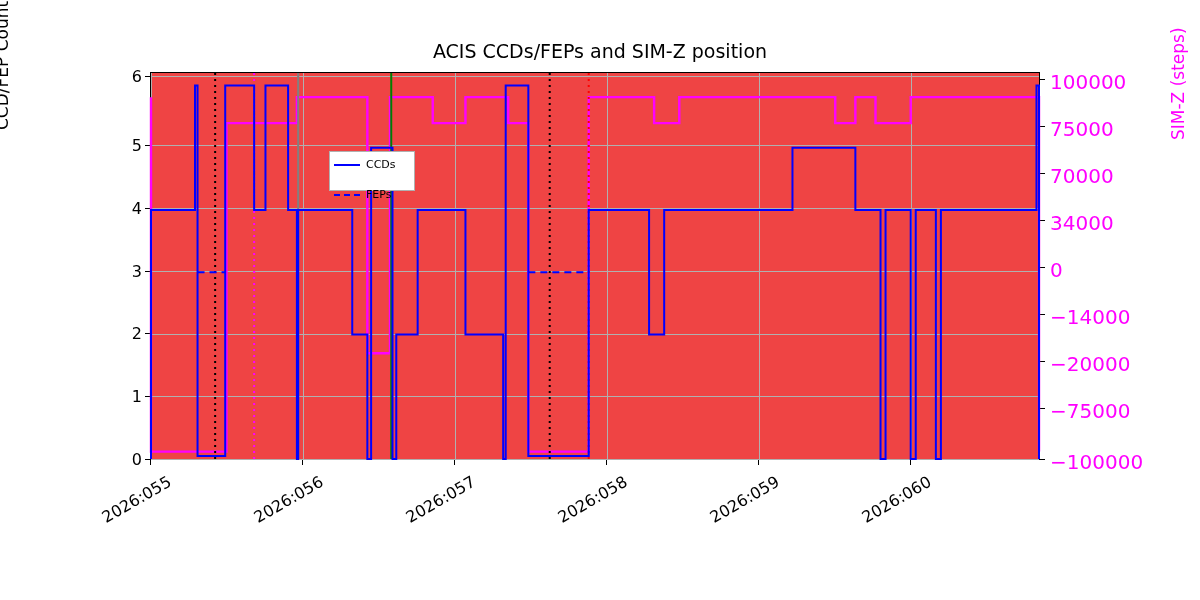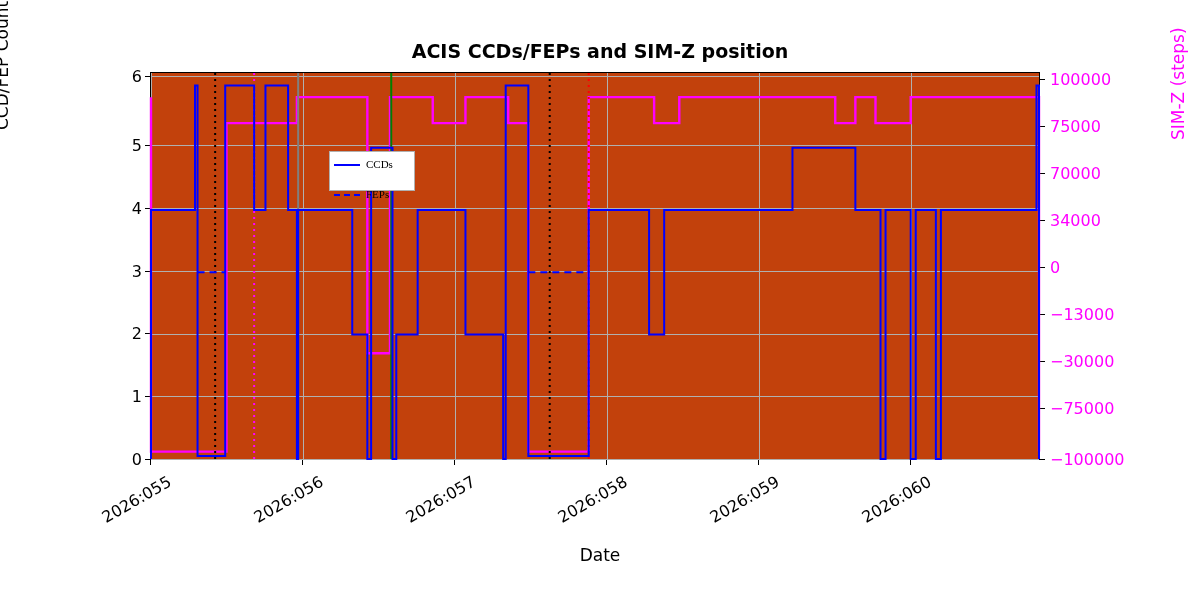--- a/index.html
+++ b/index.html
@@ -1,26 +1,26 @@
 <!DOCTYPE html>
 <html><head>
 <meta charset="utf-8">
 <style>
   html,body{margin:0;padding:0;}
   body{width:1200px;height:600px;background:#ffffff;font-family:"DejaVu Sans",sans-serif;overflow:hidden;}
   #root{position:relative;width:1200px;height:600px;}
 
   .title{
     position:absolute;left:0;top:40px;width:1200px;text-align:center;
-    font-size:19px;color:#000;font-weight:bold;
+    font-size:19px;color:#000;
   }
   
   .plot{
     position:absolute;left:150px;top:72px;width:890px;height:388px;
-    border:1px solid #000;box-sizing:border-box;background:#c2410c;font-family:Liberation Serif, serif;
+    border:1px solid #000;box-sizing:border-box;background:#ef4444;
   }
   .grid-line{position:absolute;background:#b0b0b0;}
   .gx{width:1px;top:0;bottom:0;}
   .gy{height:1px;left:0;right:0;}
 
   svg.series{position:absolute;left:0;top:0;width:888px;height:386px;overflow:visible;}
 
   .ylabel-left{
     position:absolute;left:-8px;top:130px;transform:rotate(-90deg);
     transform-origin:left top;font-size:17px;color:#000;white-space:nowrap;
@@ -31,21 +31,21 @@
   }
   .xlabel{
     position:absolute;left:0;top:545px;width:1200px;text-align:center;
     font-size:17px;color:#000;
   }
   .ytick-l{
     position:absolute;right:1058px;font-size:16px;color:#000;text-align:right;
     width:40px;line-height:1;
   }
   .ytick-r{
-    position:absolute;left:1050px;font-size:16px;color:#ff00ff;text-align:left;
+    position:absolute;left:1050px;font-size:20px;color:#ff00ff;text-align:left;
     width:110px;line-height:1;
   }
   .tickmark{position:absolute;background:#000;width:5px;height:1px;}
   .tickmark-r{position:absolute;background:#000;width:5px;height:1px;}
   .xtick{
     position:absolute;font-size:16px;color:#000;white-space:nowrap;
     transform:rotate(-30deg);transform-origin:right top;text-align:right;
   }
   .xtickmark{position:absolute;background:#000;width:1px;height:5px;top:460px;}
 
@@ -61,42 +61,41 @@
 </style>
 </head>
 <body>
 
 <div id="root">
 
   <div class="title">ACIS CCDs/FEPs and SIM-Z position</div>
 
   <div class="ylabel-left">CCD/FEP Count</div>
   <div class="ylabel-right">SIM-Z (steps)</div>
-  <div class="xlabel">Date</div>
 
   <div class="ytick-l" style="top:452px">0</div>
   <div class="ytick-l" style="top:389px">1</div>
   <div class="ytick-l" style="top:326px">2</div>
   <div class="ytick-l" style="top:264px">3</div>
   <div class="ytick-l" style="top:201px">4</div>
   <div class="ytick-l" style="top:138px">5</div>
   <div class="ytick-l" style="top:69px">6</div>
 
   <div class="tickmark" style="left:145px;top:459px"></div>
   <div class="tickmark" style="left:145px;top:396px"></div>
   <div class="tickmark" style="left:145px;top:333px"></div>
   <div class="tickmark" style="left:145px;top:271px"></div>
   <div class="tickmark" style="left:145px;top:208px"></div>
   <div class="tickmark" style="left:145px;top:145px"></div>
   <div class="tickmark" style="left:145px;top:76px"></div>
 
   <div class="ytick-r" style="top:452px">−100000</div>
   <div class="ytick-r" style="top:401px">−75000</div>
-  <div class="ytick-r" style="top:354px">−30000</div>
-  <div class="ytick-r" style="top:307px">−13000</div>
+  <div class="ytick-r" style="top:354px">−20000</div>
+  <div class="ytick-r" style="top:307px">−14000</div>
   <div class="ytick-r" style="top:260px">0</div>
   <div class="ytick-r" style="top:213px">34000</div>
   <div class="ytick-r" style="top:166px">70000</div>
   <div class="ytick-r" style="top:119px">75000</div>
   <div class="ytick-r" style="top:72px">100000</div>
 
   <div class="tickmark-r" style="left:1040px;top:459px"></div>
   <div class="tickmark-r" style="left:1040px;top:408px"></div>
   <div class="tickmark-r" style="left:1040px;top:361px"></div>
   <div class="tickmark-r" style="left:1040px;top:314px"></div>

